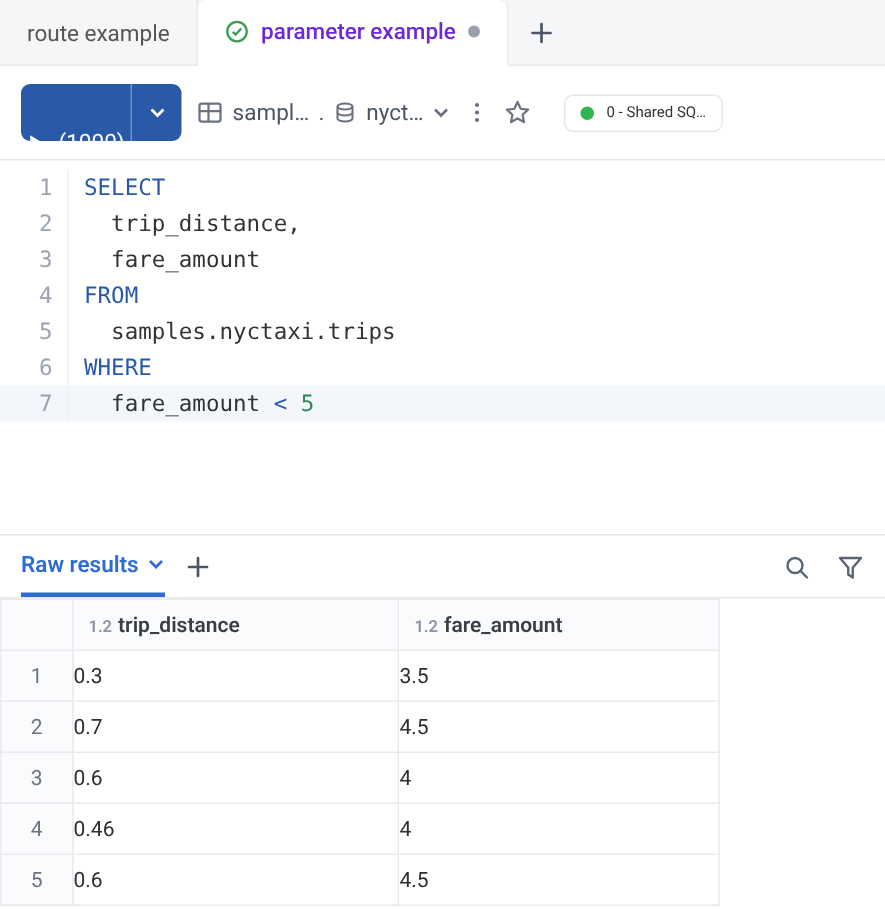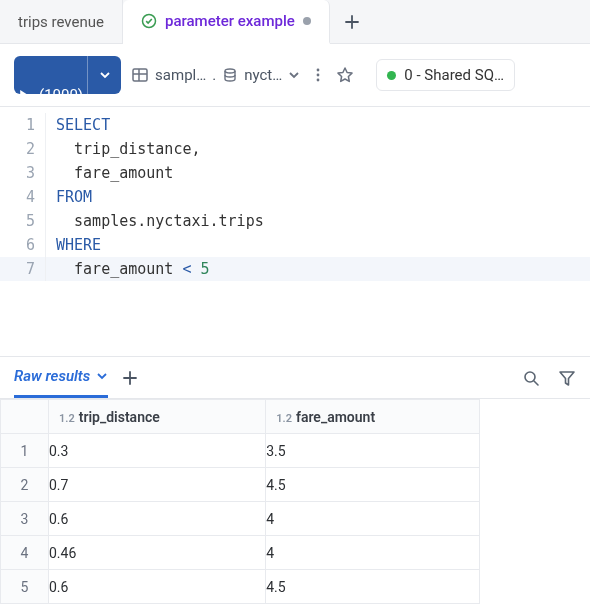--- a/index.html
+++ b/index.html
@@ -93,21 +93,21 @@
   }
   .catalog .seg { max-width: 70px; overflow:hidden; text-overflow:ellipsis; white-space:nowrap; }
   .icon-btn { color:#6b7280; cursor:pointer; display:flex; }
   .spacer-sm { width:2px; }
 
   .cluster-pill {
     display:flex; align-items:center; gap:8px;
     border: 1px solid #e5e7eb;
     border-radius: 6px;
     padding: 6px 10px;
-    font-size: 15px;
+    font-size: 10px;
     color:#333;
     cursor:pointer;
     max-width: 160px;
     overflow:hidden;
   }
   .status-dot { width:9px; height:9px; border-radius:50%; background:#32b550; flex-shrink:0;}
   .cluster-pill .txt { white-space:nowrap; overflow:hidden; text-overflow:ellipsis; }
 
   
   .editor {
@@ -131,21 +131,20 @@
   .ed-line.current { background: #f3f6fb; }
 
   .gap { height: 70px; border-bottom: 1px solid #e5e7eb;}
 
   
   .results-bar {
     display:flex;
     align-items:center;
     padding: 10px 14px 0 14px;
     gap: 14px;
-    font-style: italic;
   }
   .results-tab {
     display:flex; align-items:center; gap:6px;
     color:#2b6cd8;
     font-weight:600;
     font-size:15px;
     padding-bottom: 10px;
     border-bottom: 3px solid #2b6cd8;
     cursor:pointer;
   }
@@ -187,21 +186,21 @@
     margin-left:22px;
   }
 
   svg { display:block; }
 </style>
 </head>
 <body>
 
 <div class="tabstrip">
   <div class="tab">
-    <span>trips revenue</span>
+    <span>route example</span>
   </div>
   <div class="tab active">
     <span class="ok-icon">
       <svg width="16" height="16" viewBox="0 0 16 16">
           <circle cx="8" cy="8" r="6.5" fill="none" stroke="#3a9c52" stroke-width="1.5"></circle>
           <path d="M5.2 8.2 L7.1 10 L10.8 6" fill="none" stroke="#3a9c52" stroke-width="1.6"></path>
         </svg>
     </span>
     <span>parameter example</span>
     <span class="dirty-dot"></span>

